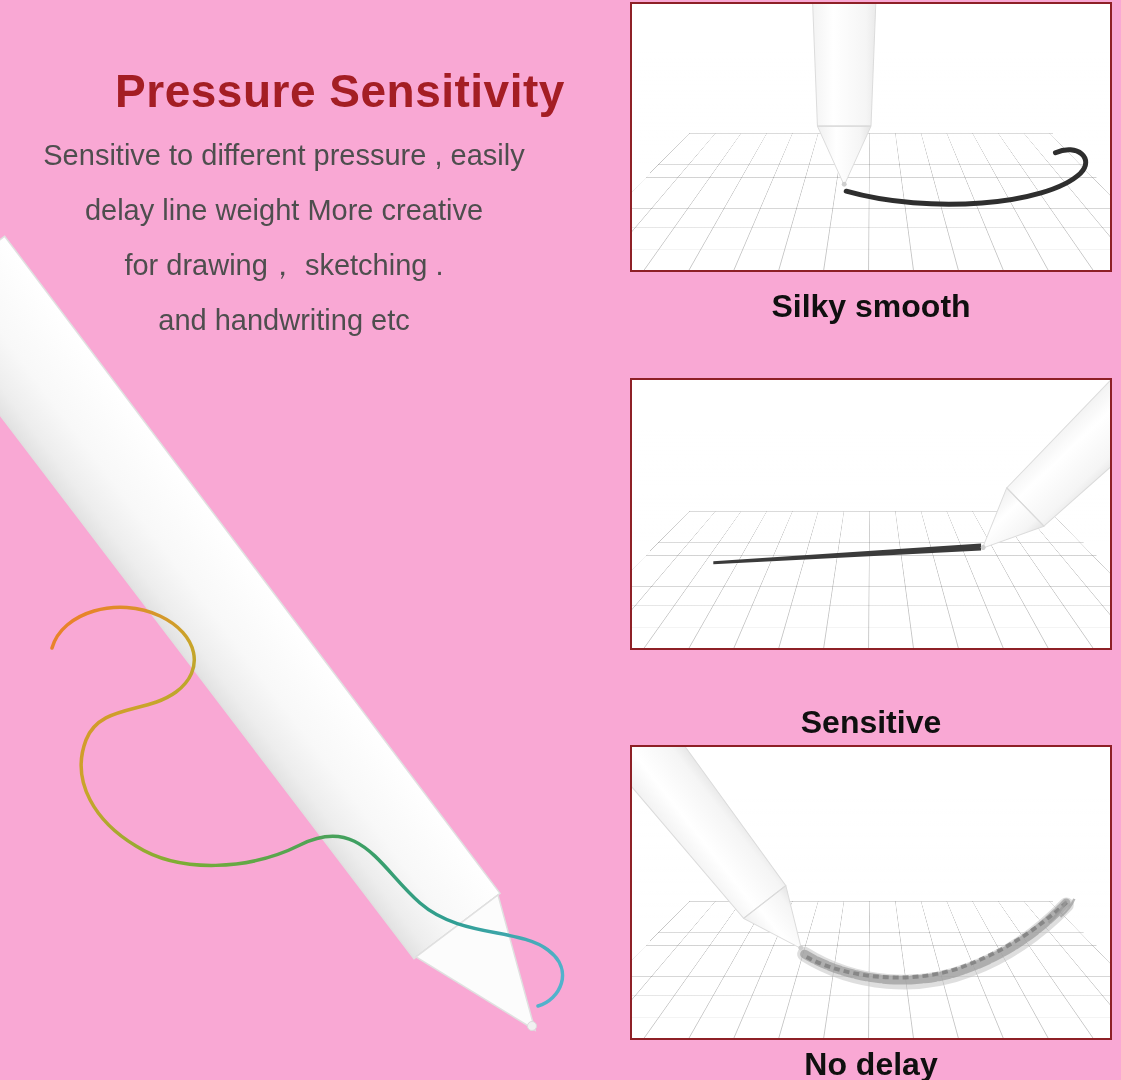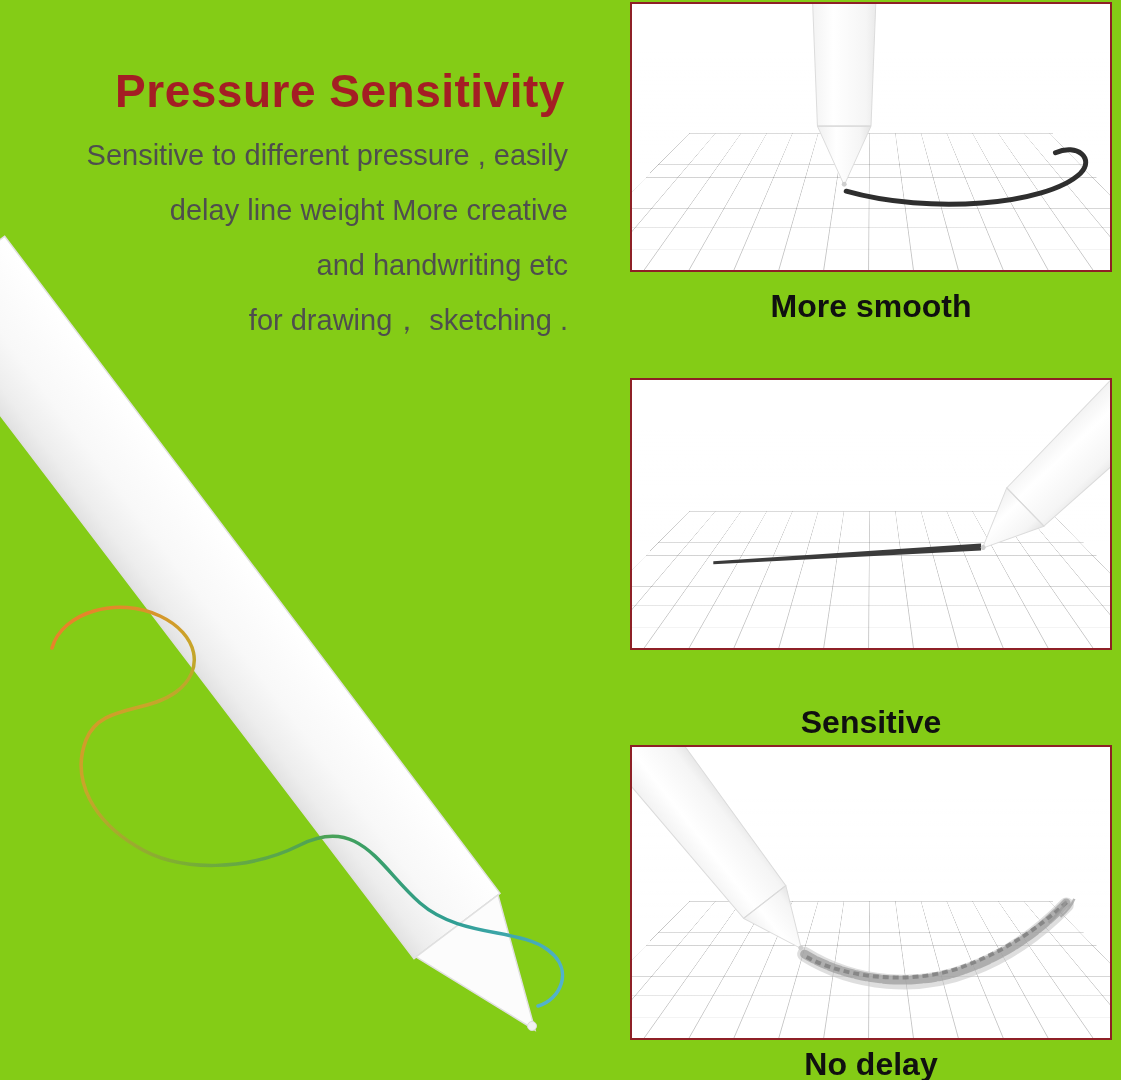--- a/index.html
+++ b/index.html
@@ -1,31 +1,31 @@
 <!DOCTYPE html>
 <html><head>
 <meta charset="utf-8">
 <style>
   * { box-sizing: border-box; }
   html, body { margin: 0; padding: 0; background: #ffffff; }
   .page {
     position: relative; width: 1121px; height: 1080px;
-    background: #84cc16; overflow: hidden;
+    background: #f9a8d4; overflow: hidden;
     font-family: "Liberation Sans", sans-serif;
   }
 
   
   .headline {
     position: absolute; left: 40px; top: 64px; width: 600px;
     text-align: center; font-size: 46px; font-weight: 700;
     color: #a41e24; letter-spacing: 0.5px; z-index: 3;
   }
   .description {
     position: absolute; left: 0; top: 128px; width: 572px;
-    padding-right: 4px; text-align: right; z-index: 3;
+    padding-right: 4px; text-align: center; z-index: 3;
     font-size: 29px; color: #4e4e4e; line-height: 55px;
   }
   .pen-stage {
     position: absolute; left: 0; top: 0; width: 640px; height: 1080px;
     z-index: 1; pointer-events: none;
   }
 
   
   .right-col { position: absolute; left: 630px; top: 0; width: 484px; height: 1080px; }
   .panel {
@@ -116,37 +116,37 @@
          C 180 874, 250 870, 300 845
          C 360 815, 380 868, 420 903
          C 460 938, 520 928, 548 950
          C 575 970, 560 1000, 538 1006" fill="none" stroke="url(#squiggleGrad)" stroke-width="3.5" stroke-linecap="round"></path>
   </svg>
 
   <div class="headline">Pressure Sensitivity</div>
   <div class="description">
     <div>Sensitive to different pressure , easily</div>
     <div>delay line weight More creative</div>
+    <div>for drawing， sketching .</div>
     <div>and handwriting etc</div>
-    <div>for drawing， sketching .</div>
   </div>
 
   <div class="right-col">
 
     <div class="panel panel-1">
       <div class="grid-floor"></div>
       <div class="fade"></div>
       <div class="panel-art">
         <svg viewBox="0 0 482 270" preserveAspectRatio="none">
           <use href="#penShape" transform="translate(214,186)"></use>
           <path d="M 216 190 C 300 214, 418 204, 452 172 C 467 157, 449 141, 427 151" fill="none" stroke="#2e2e2e" stroke-width="5" stroke-linecap="round"></path>
         </svg>
       </div>
     </div>
-    <div class="feature-label label-1">More smooth</div>
+    <div class="feature-label label-1">Silky smooth</div>
 
     <div class="panel panel-2">
       <div class="grid-floor"></div>
       <div class="fade"></div>
       <div class="panel-art">
         <svg viewBox="0 0 482 272" preserveAspectRatio="none">
           <polygon points="82,184 352,166 352,173 82,187" fill="#3b3b3b"></polygon>
           <use href="#penShape" transform="translate(352,172) rotate(46)"></use>
         </svg>
       </div>

